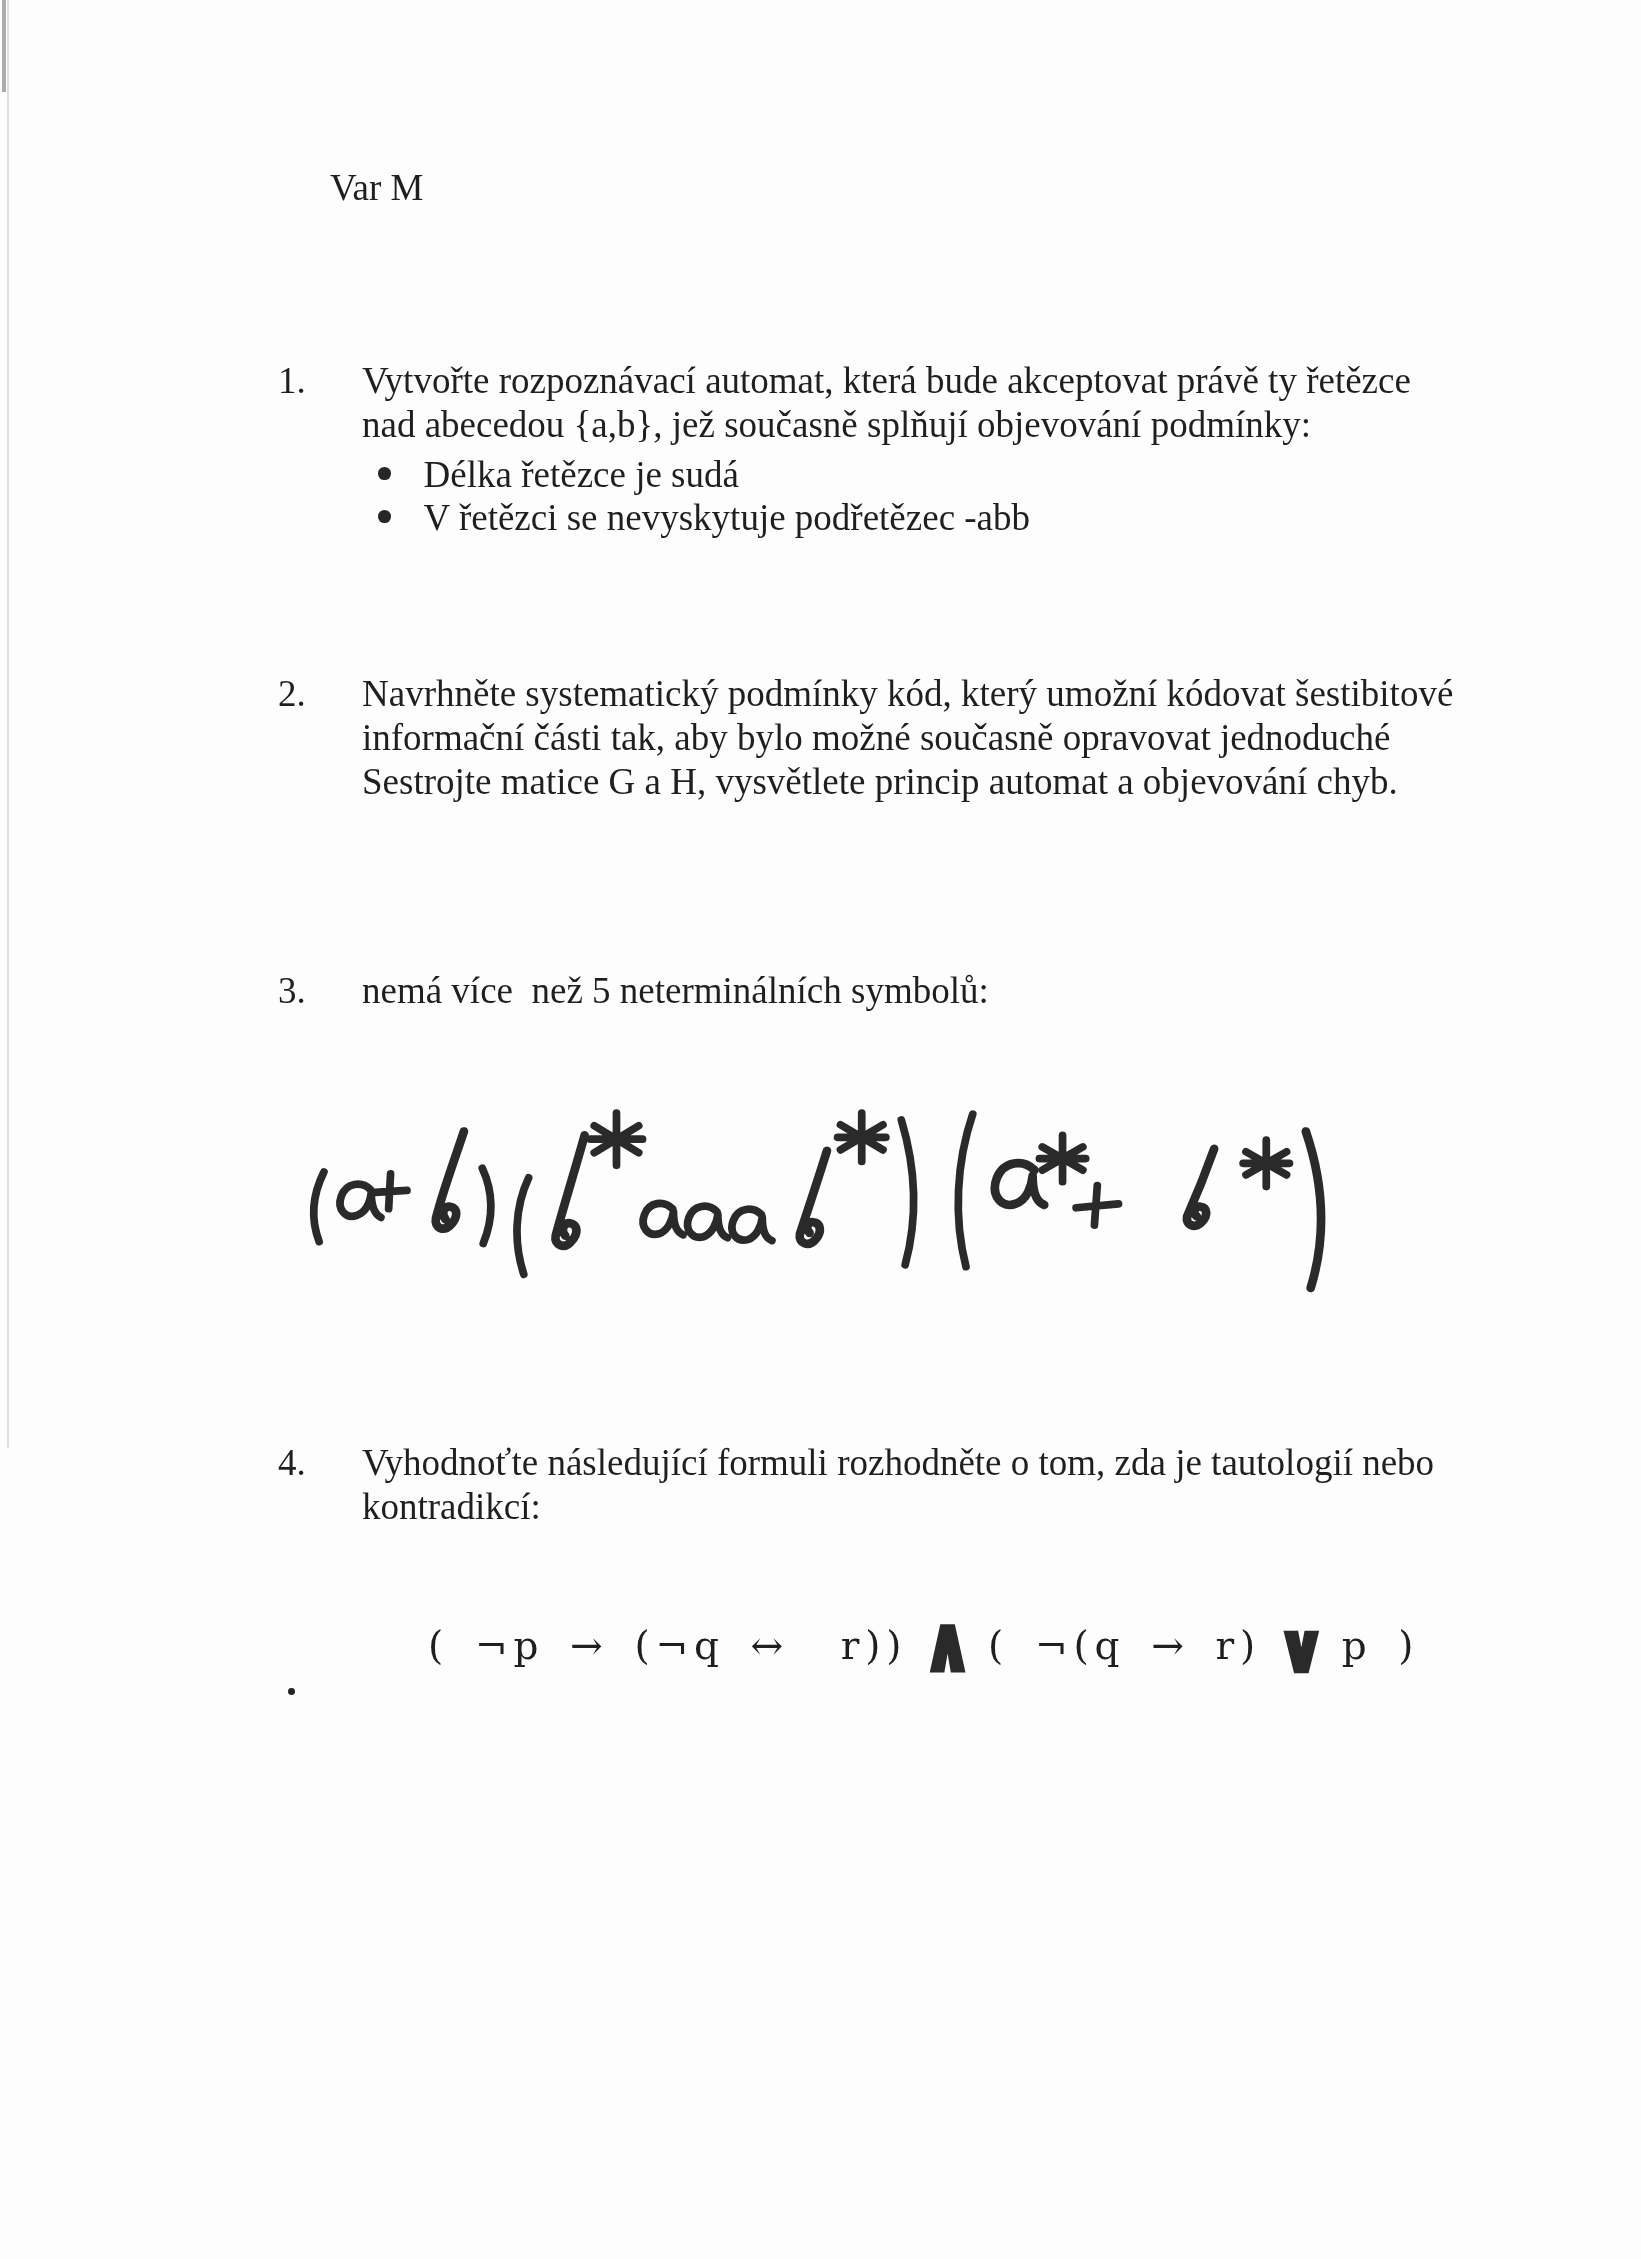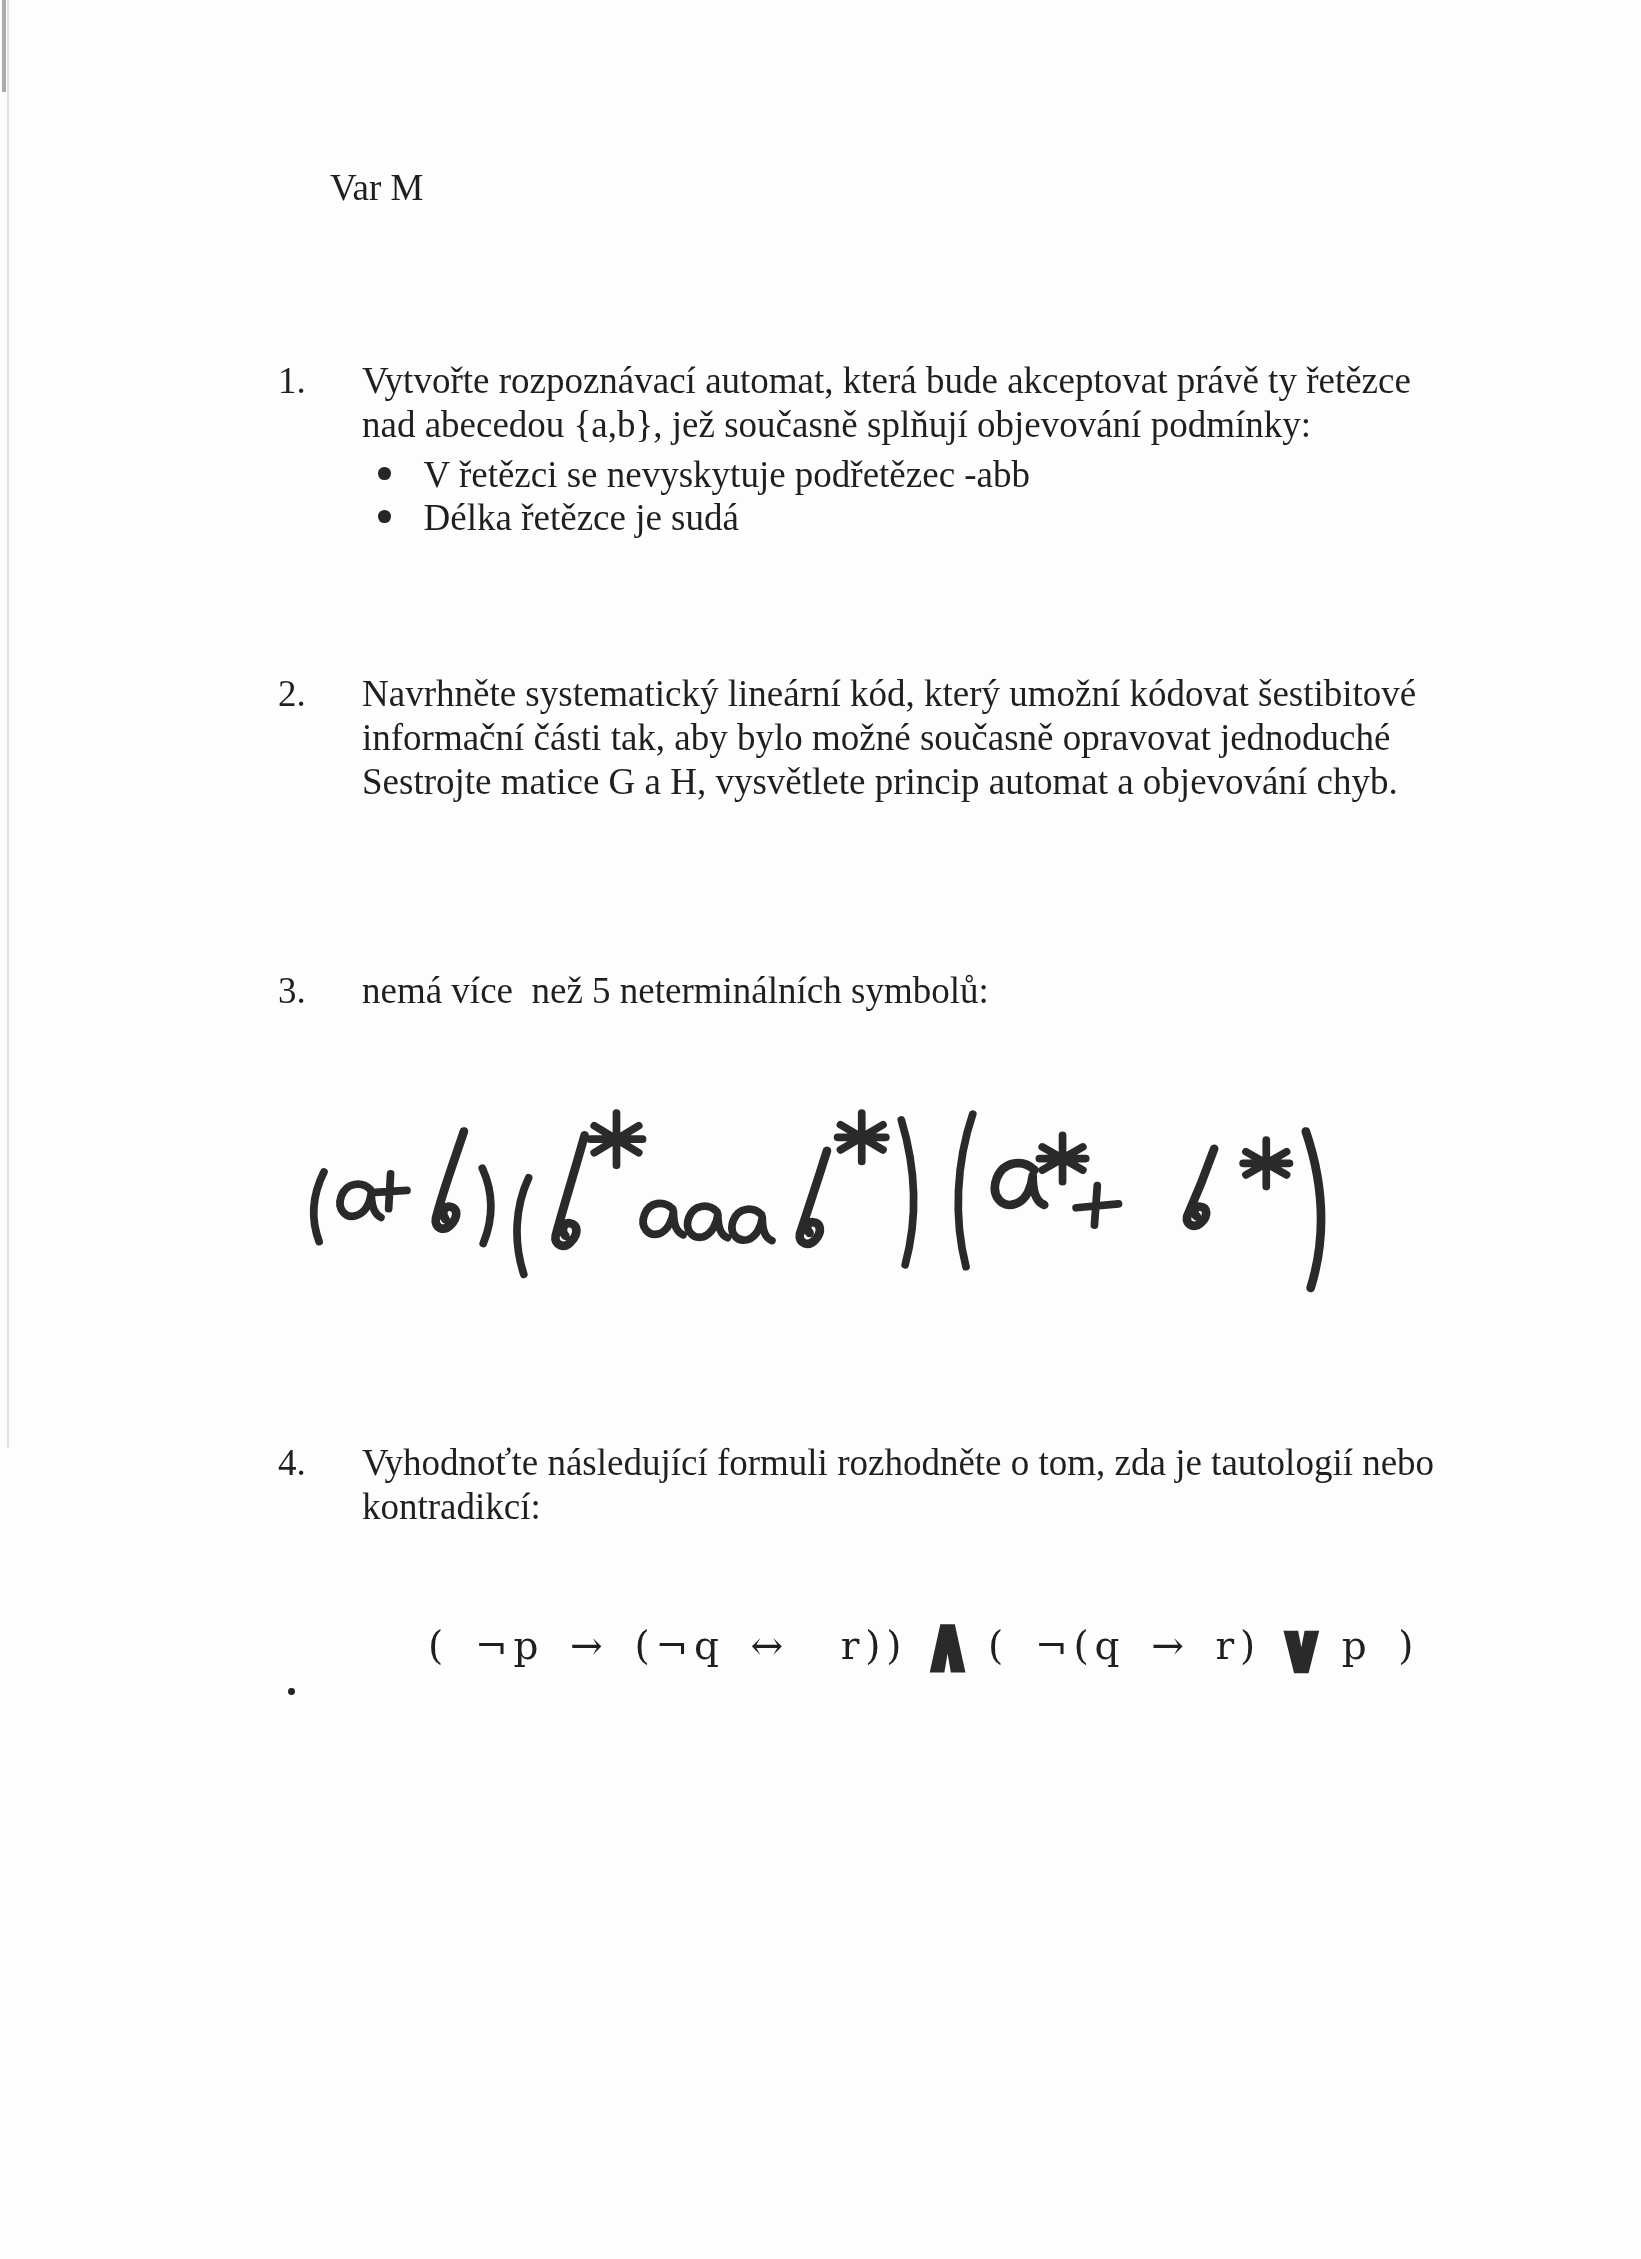--- a/index.html
+++ b/index.html
@@ -50,34 +50,34 @@
   <div class="var-label">Var M</div>
 
   <div class="problem" id="p1">
     <span class="num">1.</span>
     <div class="lines">
       <div class="line">Vytvořte rozpoznávací automat, která bude akceptovat právě ty řetězce</div>
       <div class="line">nad abecedou {a,b}, jež současně splňují objevování podmínky:</div>
       <div class="bullets">
         <div class="bullet-row">
           <span class="bullet-dot"></span>
-          <span class="bullet-text">V řetězci se nevyskytuje podřetězec -abb</span>
+          <span class="bullet-text">Délka řetězce je sudá</span>
         </div>
         <div class="bullet-row">
           <span class="bullet-dot"></span>
-          <span class="bullet-text">Délka řetězce je sudá</span>
+          <span class="bullet-text">V řetězci se nevyskytuje podřetězec -abb</span>
         </div>
       </div>
     </div>
   </div>
 
   <div class="problem" id="p2">
     <span class="num">2.</span>
     <div class="lines">
-      <div class="line">Navrhněte systematický lineární kód, který umožní kódovat šestibitové</div>
+      <div class="line">Navrhněte systematický podmínky kód, který umožní kódovat šestibitové</div>
       <div class="line">informační části tak, aby bylo možné současně opravovat jednoduché</div>
       <div class="line">Sestrojte matice G a H, vysvětlete princip automat a objevování chyb.</div>
     </div>
   </div>
 
   <div class="problem" id="p3">
     <span class="num">3.</span>
     <div class="lines">
       <div class="line">nemá více  než 5 neterminálních symbolů:</div>
     </div>

